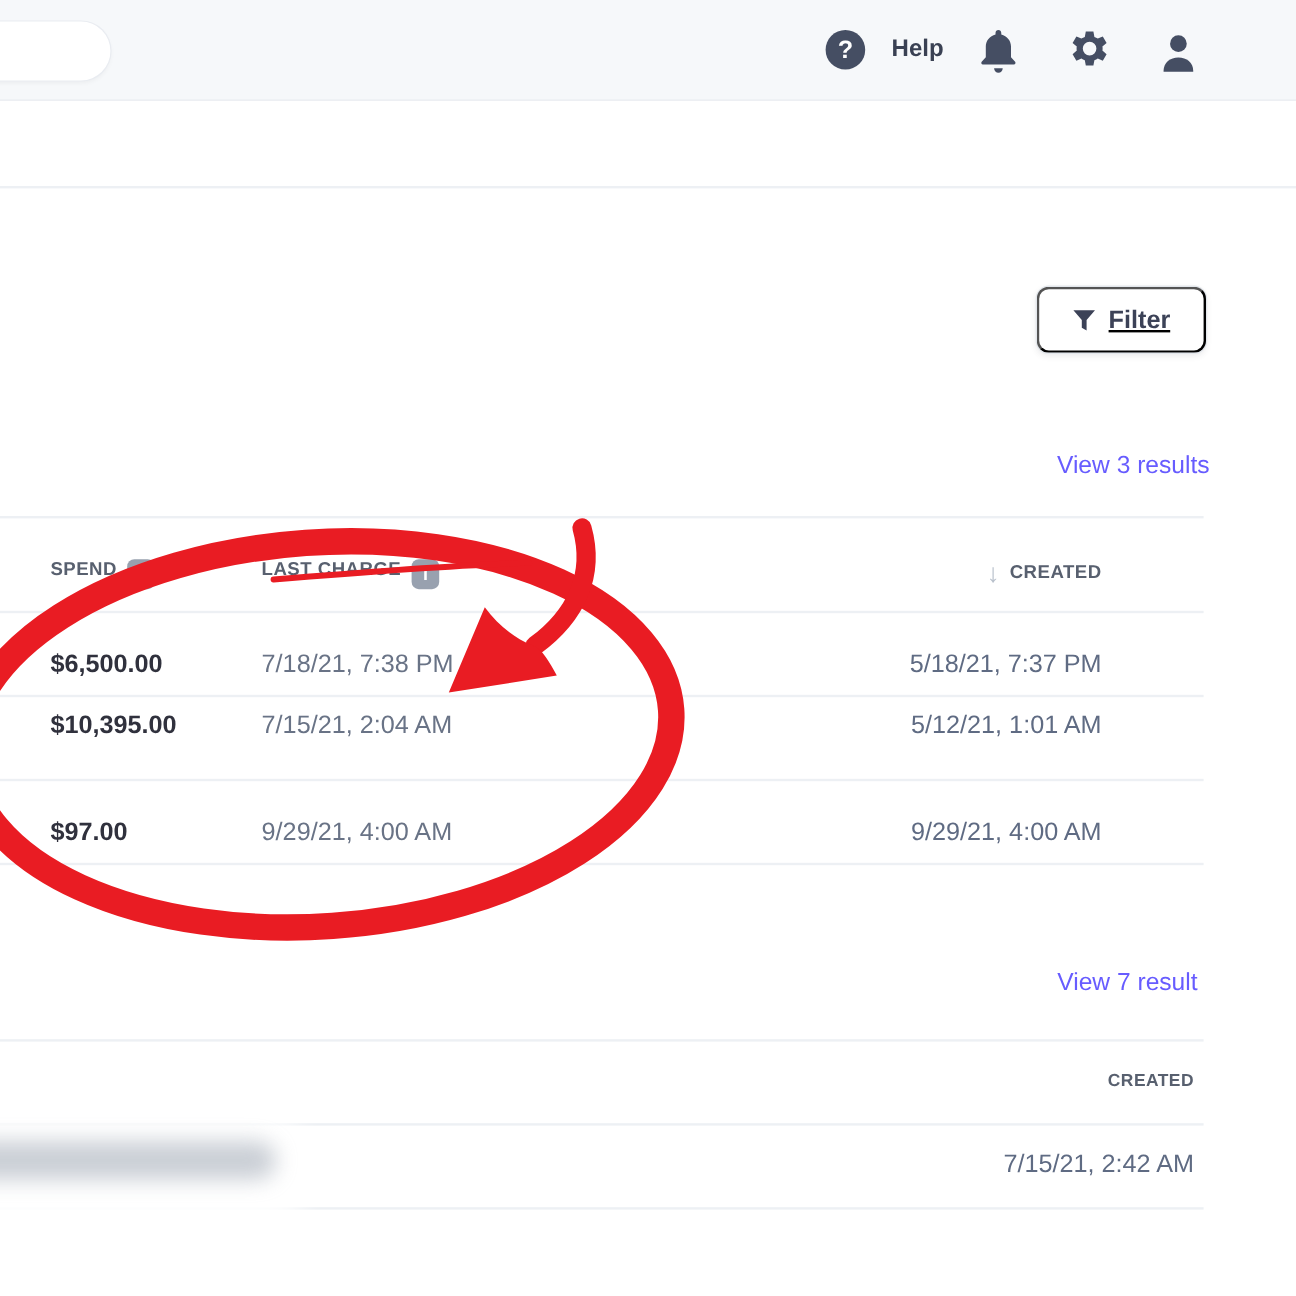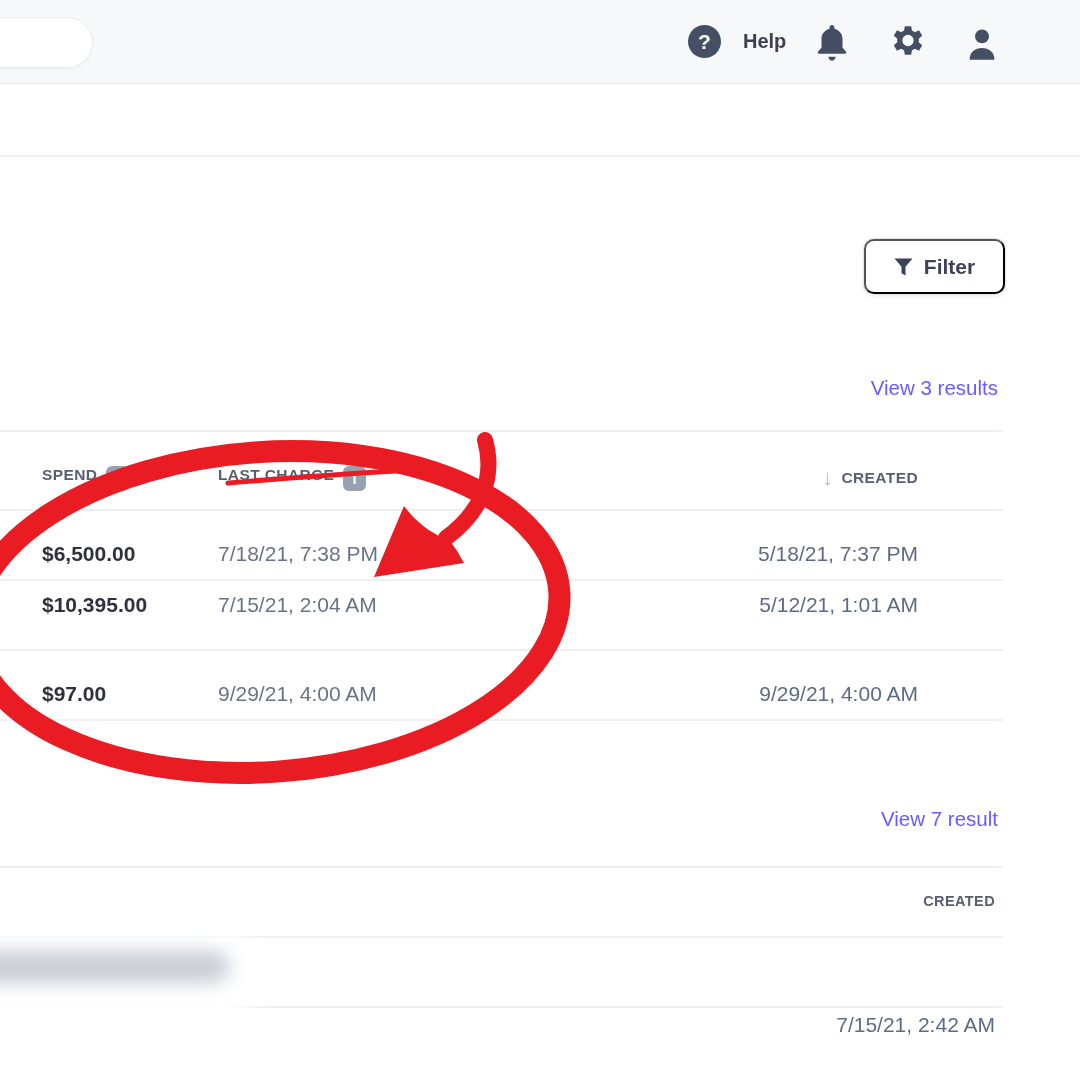--- a/index.html
+++ b/index.html
@@ -47,27 +47,27 @@
   }
   .toggle-knob {
     position:absolute; left:0px; top:0px; width:30px; height:30px; border-radius:50%;
     background:#ffffff; box-shadow:0 0 0 1px #ccd2d9 inset, 0 1px 3px rgba(0,0,0,.18);
   }
 
   
   .filter-btn {
     left:864px; top:239px; width:141px; height:55px; border-radius:10px; background:#fff;
     box-shadow:0 0 0 1px #e3e7ec, 0 2px 5px rgba(48,49,61,.10);
-    display:flex; align-items:center; justify-content:center; gap:11px; cursor:pointer;
+    display:flex; align-items:center; justify-content:center; gap:11px; cursor:pointer;text-decoration:underline;
   }
   .filter-label { font-size:21px; font-weight:600; color:#3c4257; }
 
   
   .view-link { color:var(--accent-purple); font-size:20.5px; font-weight:500; cursor:pointer; }
-  .view-3 { top:376px; right:82px; }
+  .view-3 { top:376px; right:72px; }
   .view-1 { top:807px; right:82px; }
 
   
   .divider { left:0; width:1003px; height:2px; background:#edf0f4; z-index:1; }
   .col-header { font-size:15.5px; font-weight:700; color:#58606f; letter-spacing:.4px; }
   .info-chip {
     display:inline-flex; align-items:center; justify-content:center;
     width:23px; height:25px; border-radius:6px; margin-left:9px; vertical-align:-4px;
     background:#98a1af; color:#fff; font-size:15px; font-weight:700; cursor:pointer;
   }
@@ -78,21 +78,21 @@
   .sort-arrow { color:#b9c1cc; font-size:22px; font-weight:400; line-height:1; }
 
   .trow { left:0; width:1003px; height:86px; display:flex; align-items:center; z-index:2;padding-left:40px; }
   .row-0 { top:511px; } .row-1 { top:562px; } .row-2 { top:651px; }
   .cell-spend { position:absolute; left:42px; font-size:21px; font-weight:700; color:var(--text-dark); }
   .cell-lastcharge { position:absolute; left:218px; font-size:21px; color:var(--text-gray); }
   .cell-created { position:absolute; right:85px; font-size:21px; color:#5f6b83; }
 
   
   .hdr-created-2 { top:893px; right:85px; font-size:14.5px; z-index:2; }
-  .row2-created { top:1013px; right:85px; font-size:21px; color:#5f6b83; z-index:2; }
+  .row2-created { top:959px; right:85px; font-size:21px; color:#5f6b83; z-index:2; }
 
   
   .redact-halo { left:-70px; top:932px; width:335px; height:84px; background:#fff;
                  border-radius:42px; filter:blur(9px); z-index:4; }
   .redact-core { left:-40px; top:951px; width:270px; height:32px; background:#99a2af;
                  opacity:.52; border-radius:16px; filter:blur(9px); z-index:5; }
 
   
   .annotation-layer { left:0; top:0; width:1080px; height:1080px; z-index:20; pointer-events:none; }
   .annot-stroke { fill:none; stroke:var(--annotation-red); }

